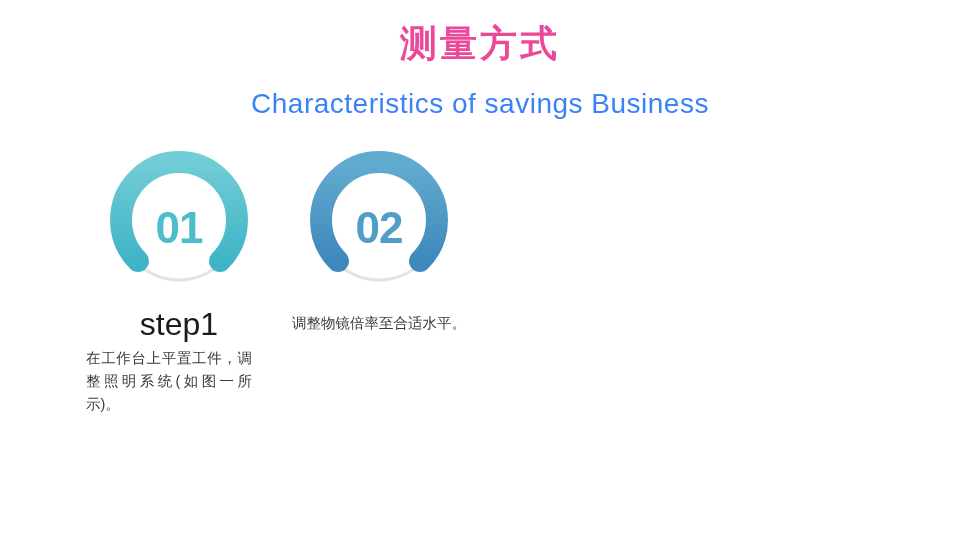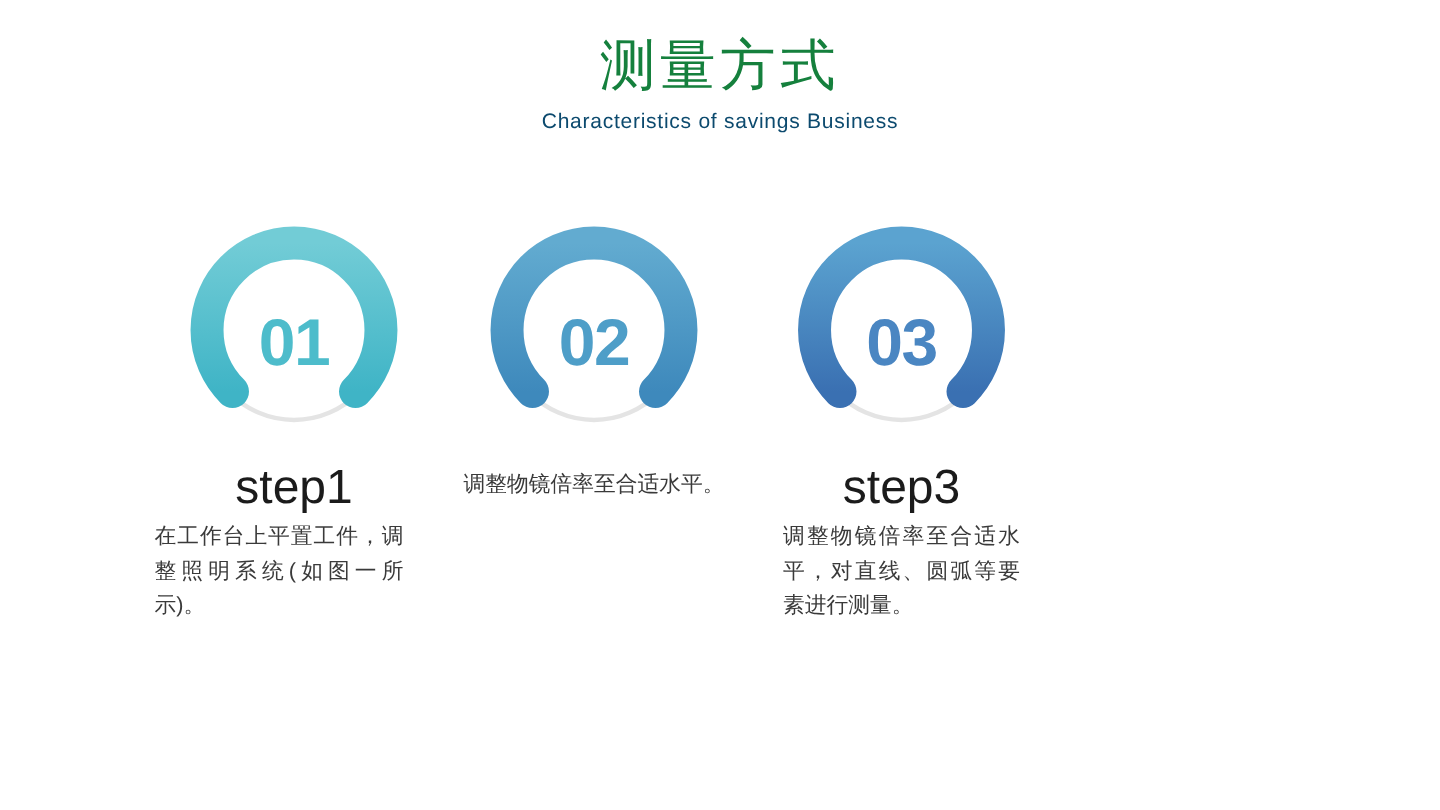--- a/index.html
+++ b/index.html
@@ -7,32 +7,32 @@
     position: relative;
     width: 960px;
     height: 540px;
     background: #ffffff;
     overflow: hidden;
     font-family: "Liberation Sans", "DejaVu Sans", sans-serif;
   }
   .header { text-align: center; padding-top: 24px; }
   .title {
     font-size: 37px;
-    font-weight: 400;
-    color: #15803d;
+    font-weight: 700;
+    color: #ec4899;
     letter-spacing: 3px;
     line-height: 1.1;
   }
   .subtitle {
-    margin-top: 7px;
-    font-size: 14px;
-    color: #0c4a6e;
+    margin-top: 23px;
+    font-size: 28px;
+    color: #3b82f6;
     letter-spacing: 0.5px;
   }
-  .steps { position: absolute; top: 150px; left: 17px; width: 908px; height: 330px; }
+  .steps { position: absolute; top: 150px; left: 0; width: 908px; height: 330px; }
   .step { position: absolute; top: 0; width: 210px; }
   .step.s1 { left: 74px; }
   .step.s2 { left: 274px; }
   .step.s3 { left: 479px; }
   .step.s4 { left: 678px; }
   .ring-wrap { position: relative; width: 140px; height: 140px; margin: 0 auto; }
   .ring-wrap svg { display: block; }
   .ring-num {
     font-family: "Liberation Sans", "DejaVu Sans", sans-serif;
     font-size: 44px;
@@ -99,33 +99,16 @@
             </linearGradient>
           </defs>
           <path d="M 27.6 112.4 A 60 60 0 0 0 112.4 112.4" fill="none" stroke="#E4E4E4" stroke-width="3" stroke-linecap="round"></path>
           <path d="M 29 111 A 58 58 0 1 1 111 111" fill="none" stroke="url(#g1)" stroke-width="22" stroke-linecap="round"></path>
           <text class="ring-num" x="70" y="93" text-anchor="middle" fill="#4E9EC8">02</text>
         </svg>
       </div>
       <div class="step-desc">调整物镜倍率至合适水平。</div>
     </div>
 
-    <div class="step s3">
-      <div class="ring-wrap">
-        <svg width="140" height="140" viewBox="0 0 140 140">
-          <defs>
-            <linearGradient id="g2" x1="0" y1="0" x2="0" y2="1">
-              <stop offset="0" stop-color="#5BA3D0"></stop>
-              <stop offset="1" stop-color="#3A70B2"></stop>
-            </linearGradient>
-          </defs>
-          <path d="M 27.6 112.4 A 60 60 0 0 0 112.4 112.4" fill="none" stroke="#E4E4E4" stroke-width="3" stroke-linecap="round"></path>
-          <path d="M 29 111 A 58 58 0 1 1 111 111" fill="none" stroke="url(#g2)" stroke-width="22" stroke-linecap="round"></path>
-          <text class="ring-num" x="70" y="93" text-anchor="middle" fill="#4A86C2">03</text>
-        </svg>
-      </div>
-      <div class="step-label">step3</div>
-      <div class="step-desc">调整物镜倍率至合适水平，对直线、圆弧等要素进行测量。</div>
-    </div>
 
 
   </div>
 </div>
 
 </body></html>

